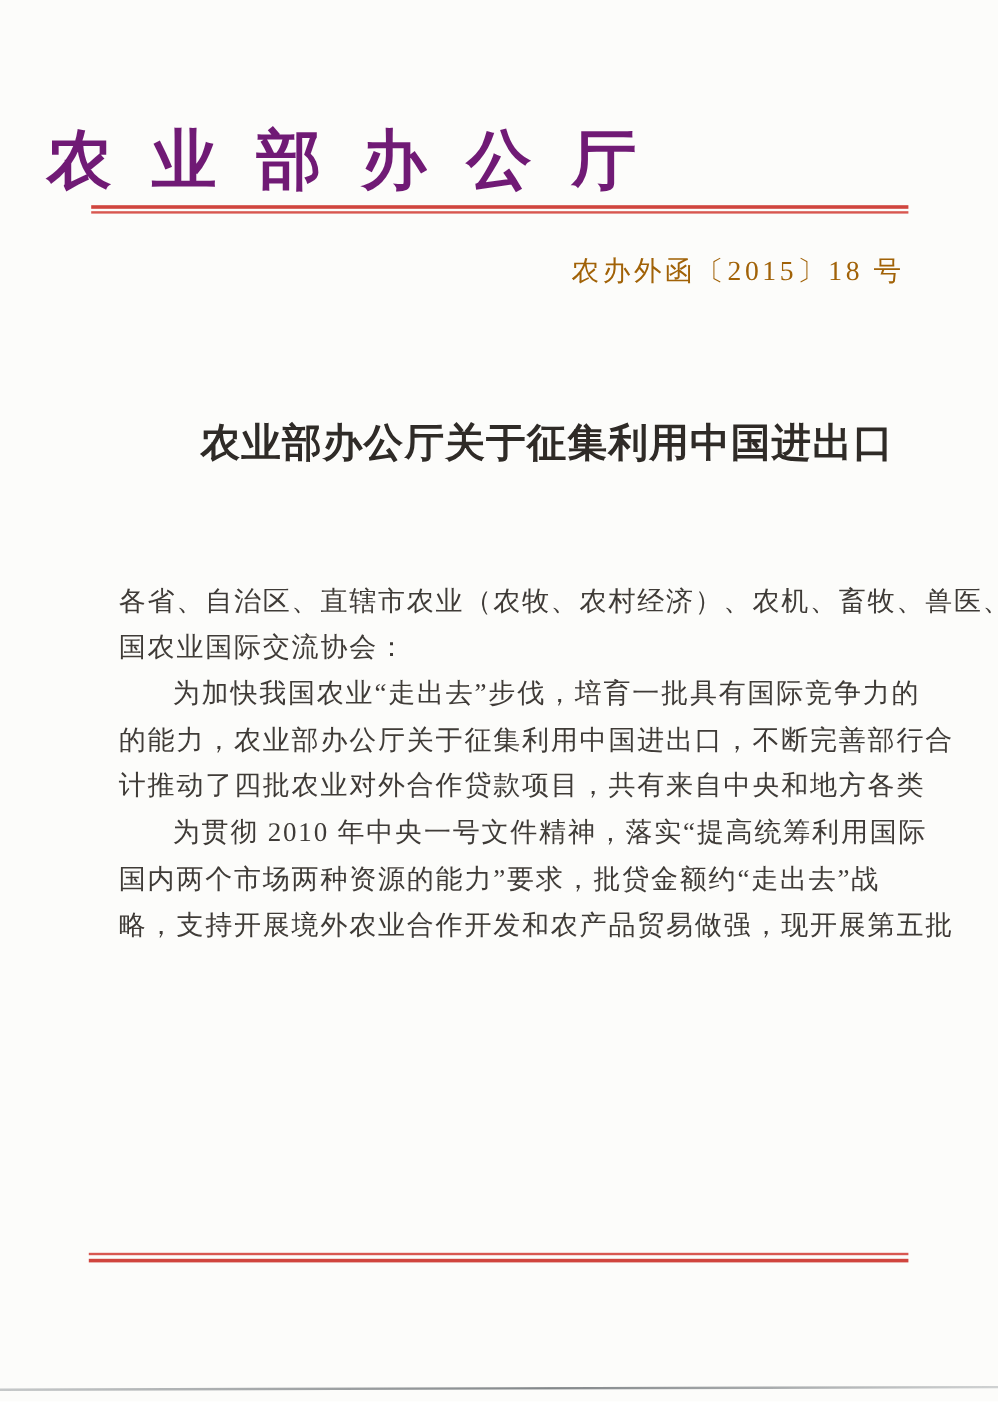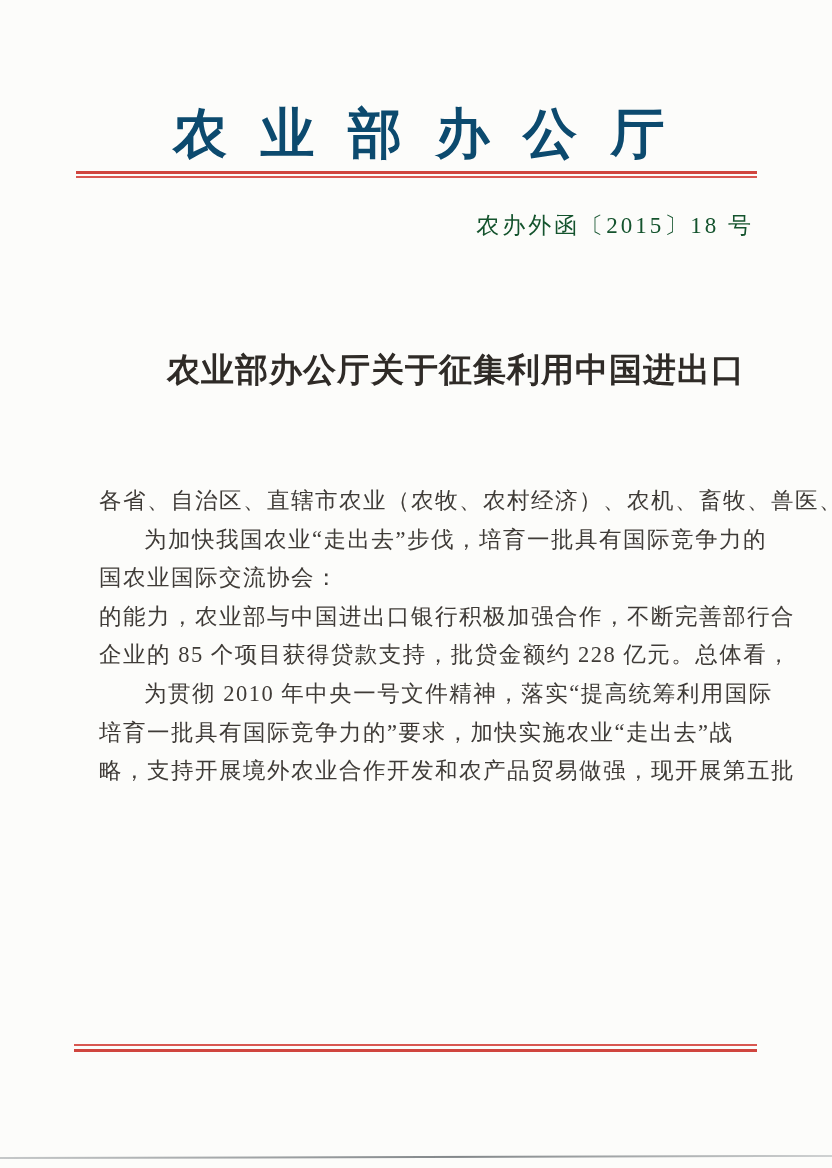--- a/index.html
+++ b/index.html
@@ -16,24 +16,23 @@
     overflow: hidden;
     font-family: "Liberation Serif", "DejaVu Serif", serif;
   }
 
   
   .agency-header {
     position: absolute;
     top: 98px;
     left: 0;
     width: 100%;
-    text-align: center;
     font-size: 54px;
     font-weight: bold;
-    color: #0c4a6e;
+    color: #701a75;
     letter-spacing: 0.62em;
     text-indent: 0.72em; 
     white-space: nowrap;
   }
 
   
   .header-rule {
     position: absolute;
     top: 171px;
     left: 76px;
@@ -43,21 +42,21 @@
     border-bottom: 2px solid #d85750;
     box-sizing: border-box;
   }
 
   
   .doc-number {
     position: absolute;
     top: 210px;
     right: 78px;
     font-size: 23px;
-    color: #14532d;
+    color: #a16207;
     letter-spacing: 3px;
     white-space: nowrap;
   }
 
   
   .doc-title {
     position: absolute;
     top: 347px;
     left: 0;
     width: 100%;
@@ -125,26 +124,26 @@
   <div class="header-rule"></div>
 
   <div class="doc-number">农办外函〔2015〕18 号</div>
 
   <div class="doc-title">
     <div>农业部办公厅关于征集利用中国进出口</div>
   </div>
 
   <div class="body-block">
       <div class="body-line">各省、自治区、直辖市农业（农牧、农村经济）、农机、畜牧、兽医、农</div>
+      <div class="body-line">国农业国际交流协会：</div>
       <div class="body-line indent">为加快我国农业“走出去”步伐，培育一批具有国际竞争力的</div>
-      <div class="body-line">国农业国际交流协会：</div>
-      <div class="body-line">的能力，农业部与中国进出口银行积极加强合作，不断完善部行合</div>
-      <div class="body-line">企业的 85 个项目获得贷款支持，批贷金额约 228 亿元。总体看，</div>
+      <div class="body-line">的能力，农业部办公厅关于征集利用中国进出口，不断完善部行合</div>
+      <div class="body-line">计推动了四批农业对外合作贷款项目，共有来自中央和地方各类</div>
       <div class="body-line indent">为贯彻 2010 年中央一号文件精神，落实“提高统筹利用国际</div>
-      <div class="body-line">培育一批具有国际竞争力的”要求，加快实施农业“走出去”战</div>
+      <div class="body-line">国内两个市场两种资源的能力”要求，批贷金额约“走出去”战</div>
       <div class="body-line">略，支持开展境外农业合作开发和农产品贸易做强，现开展第五批</div>
     </div>
 
   <div class="footer-rule"></div>
 
   <div class="scan-edge"></div>
 
 </div>
 
 </body></html>

